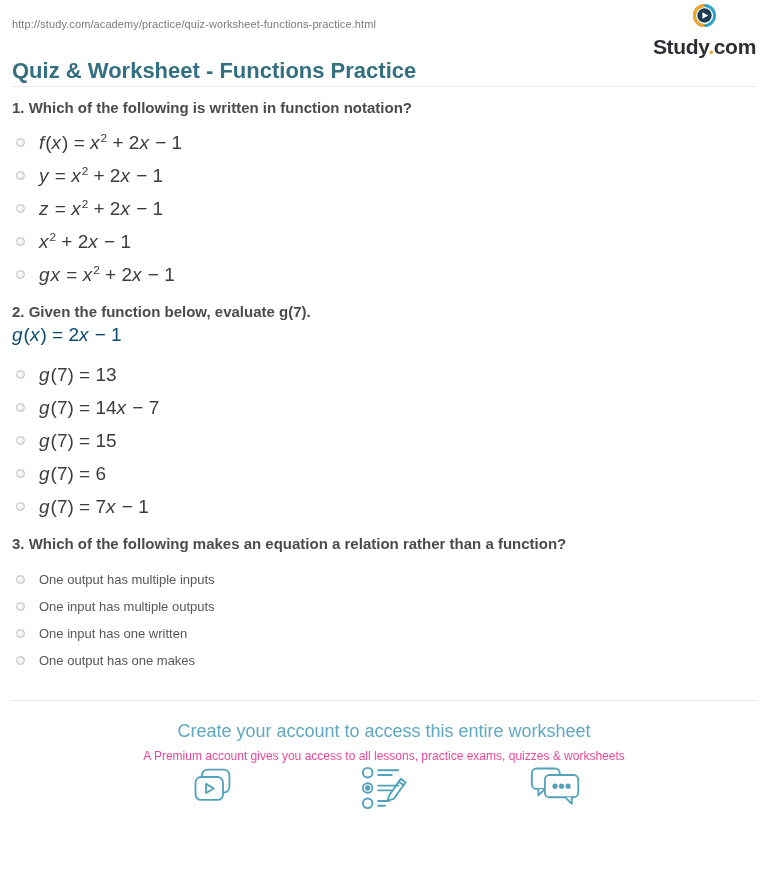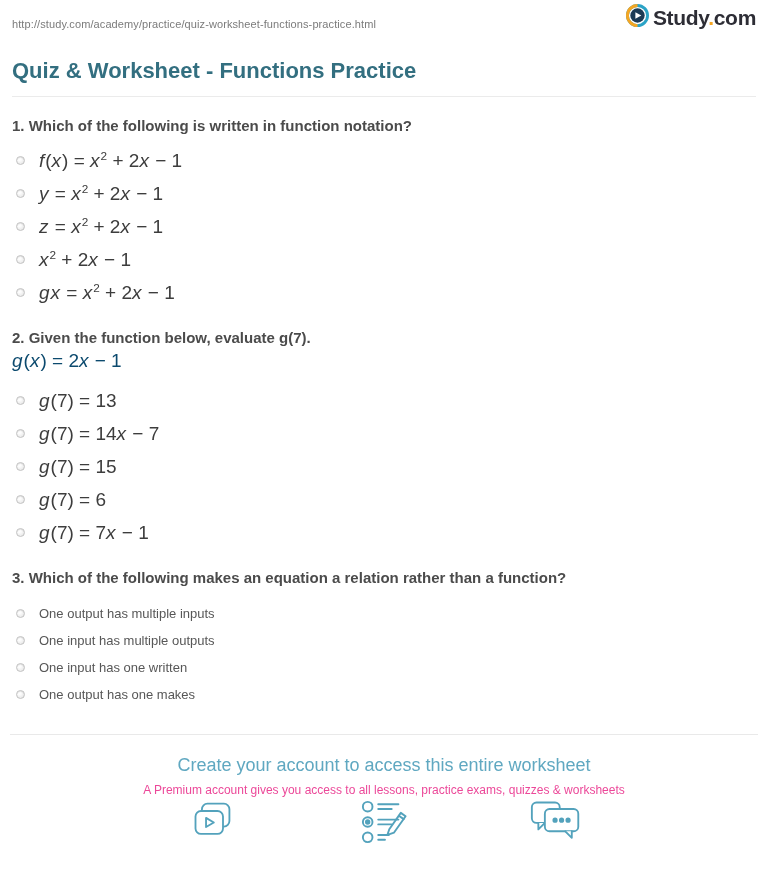--- a/index.html
+++ b/index.html
@@ -5,32 +5,32 @@
   * { margin:0; padding:0; box-sizing:border-box; }
   html,body { background:#fff; }
   body {
     width:768px; height:884px; overflow:hidden;
     font-family:"Liberation Sans","DejaVu Sans",sans-serif;
     color:#3d3d3d; position:relative;
   }
   
   .header { position:relative; padding:18px 12px 0 12px; height:38px; }
   .page-url { font-size:11px; color:#7b7b7b; letter-spacing:0.1px; }
-  .logo { position:absolute; top:4px; right:12px; display:flex; align-items:center; gap:4px; cursor:pointer; }
+  .logo { position:absolute; top:4px; right:12px; display:flex; align-items:center; gap:4px; cursor:pointer;flex-direction:column; }
   .logo-text { font-size:21px; font-weight:700; color:#2d2d35; letter-spacing:-0.3px; }
   .logo-text .dot { color:#f5a623; }
   
   .page-title {
-    margin:20px 12px 0 12px; padding-bottom:12px;
+    margin:20px 12px 0 12px; padding-bottom:2px;
     font-size:22px; font-weight:600; color:#336f80;
     border-bottom:1px solid #ebebeb;
   }
   
   .quiz { padding:0 12px; }
-  .q-prompt { margin:20px 0 10px 0; font-size:15px; font-weight:700; color:#4b4b4b; }
+  .q-prompt { margin:12px 0 10px 0; font-size:15px; font-weight:700; color:#4b4b4b; }
   .q-prompt.tight { margin-bottom:2px; }
   .given-eq { font-size:19px; color:#0c4a6e; margin:0 0 10px 0; line-height:26px; }
   .option { display:flex; align-items:center; cursor:pointer; }
   .option.math-row { min-height:33px; }
   .option.text-row { min-height:27px; }
   .radio {
     flex:0 0 auto; width:9px; height:9px; margin:0 14px 0 4px;
     border:1px solid #c2c2c2; border-radius:50%;
     background:radial-gradient(circle at 35% 30%, #fdfdfd 20%, #e2e2e2 100%);
     box-shadow:inset 0 1px 1px rgba(0,0,0,0.10);

